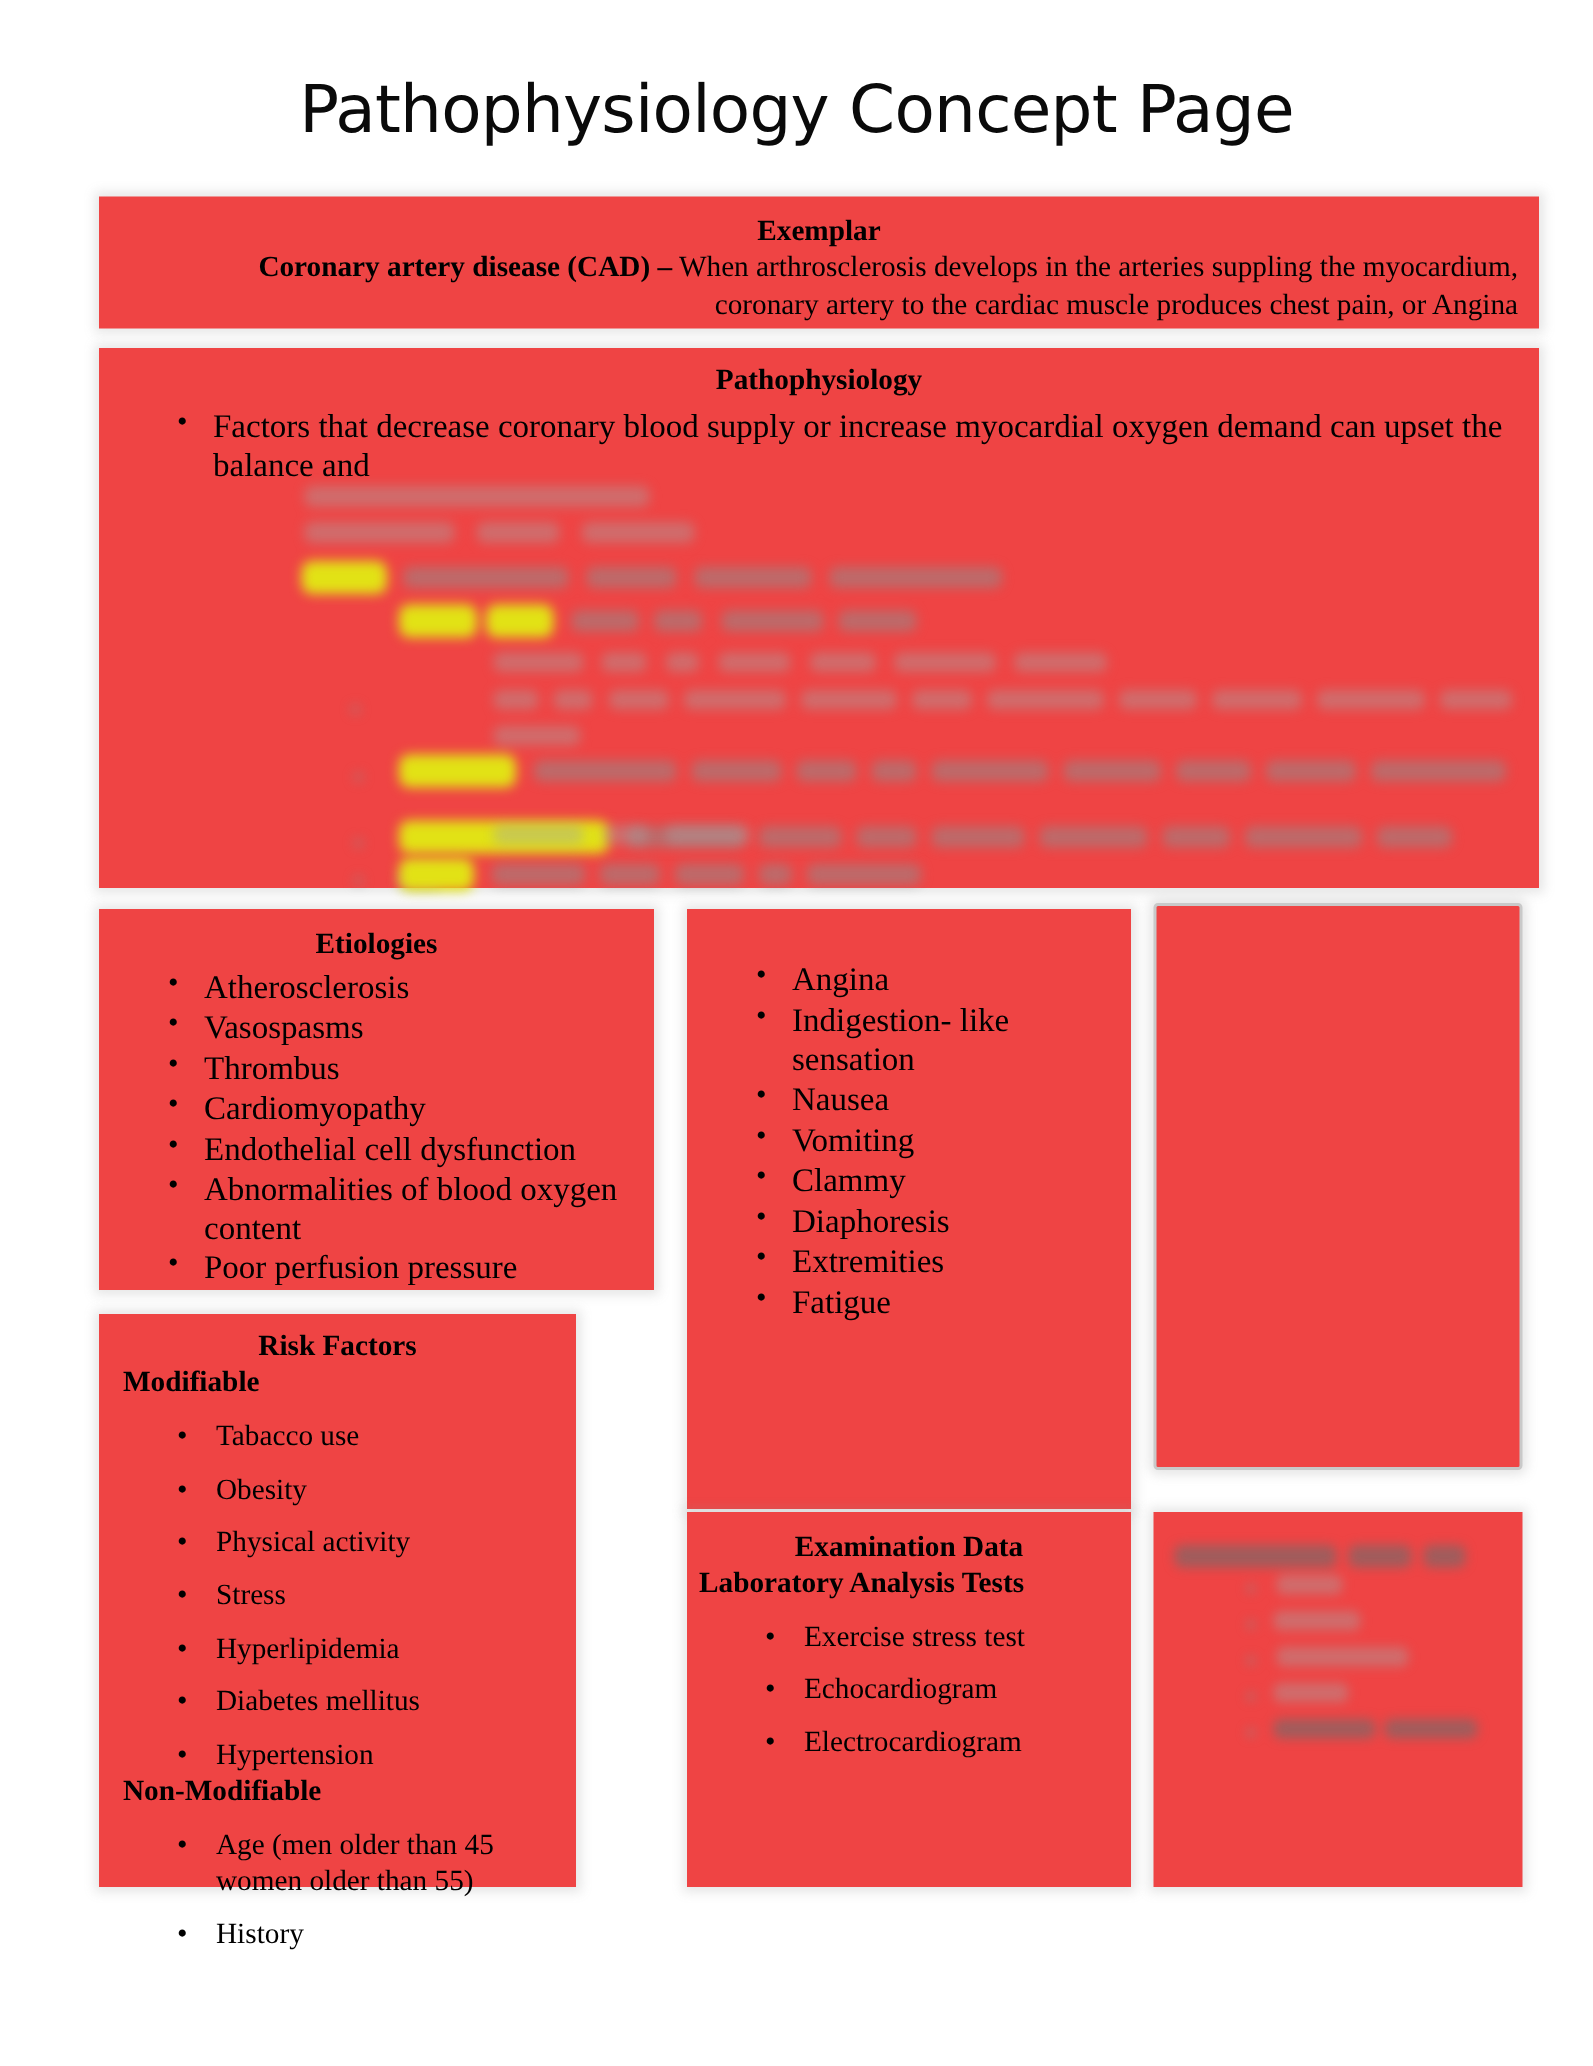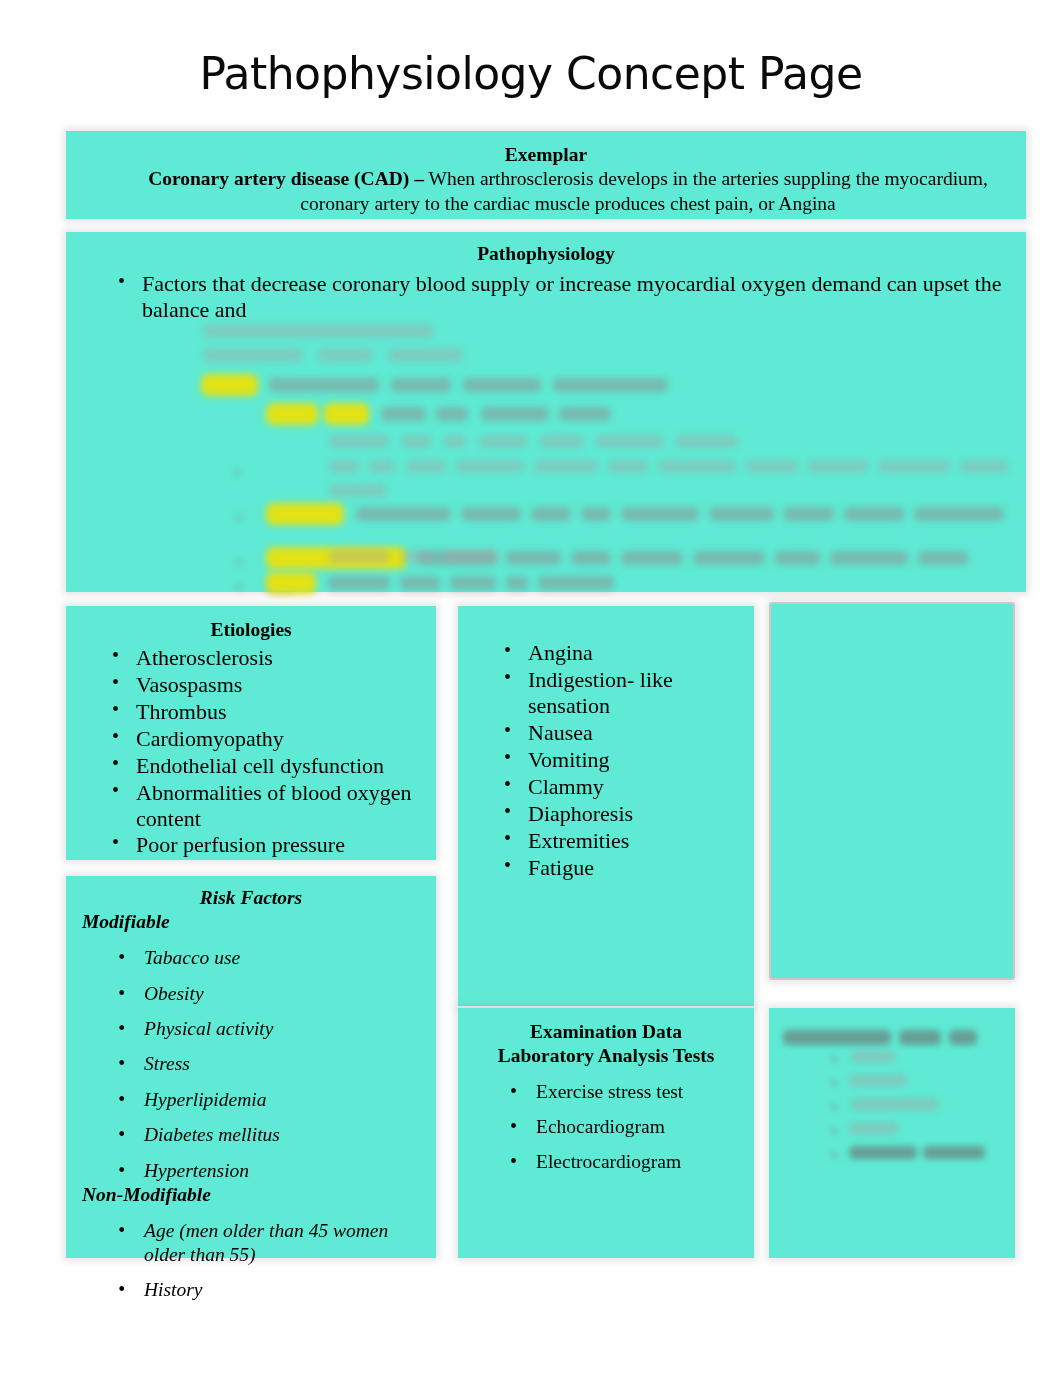--- a/index.html
+++ b/index.html
@@ -27,45 +27,45 @@
     font-size: 44px;
     font-weight: 400;
     letter-spacing: -0.5px;
     line-height: 1.1;
     color: #0a0a0a;
   }
 
   
   .card {
     position: absolute;
-    background: #5eead4;
+    background: #ef4444;
     box-shadow: 0 0 7px 3px rgba(140,140,140,0.22);
     box-sizing: border-box;
   }
   .card-bordered {
     border: 2px solid #c9c9c9;
     border-radius: 3px;
   }
 
   .card-title {
     text-align: center;
     font-weight: bold;
     font-size: 19.5px;
     line-height: 1.22;
   }
   .card-subtitle {
-    text-align: center;
+    text-align: left;
     font-weight: bold;
     font-size: 19.5px;
     line-height: 1.22;
   }
   .body-text {
     font-size: 19.5px;
     line-height: 1.28;
-    text-align: center;
+    text-align: right;
     margin-left: 44px;
   }
   .body-text b { font-weight: bold; }
 
   
   ul.blist {
     margin: 0;
     padding: 0;
     list-style: none;
   }
@@ -132,21 +132,21 @@
     opacity: 0.5;
     width: 6px;
     height: 6px;
     border-radius: 50%;
   }
 
   
   #exemplar-card   { left: 66px;  top: 131px; width: 960px; height: 88px; padding: 12px 14px 10px 14px; }
   #patho-card      { left: 66px;  top: 232px; width: 960px; height: 360px; padding: 10px 14px 8px 14px; }
   #etiologies-card { left: 66px;  top: 606px; width: 370px; height: 254px; padding: 12px 8px 10px 8px; }
-  #risk-card       { left: 66px;  top: 876px; width: 370px; height: 382px; padding: 10px 8px 10px 8px; font-style: italic; }
+  #risk-card       { left: 66px;  top: 876px; width: 318px; height: 382px; padding: 10px 8px 10px 8px; }
   #symptoms-card   { left: 458px; top: 606px; width: 296px; height: 400px; padding: 34px 8px 10px 8px; }
   #notes-card      { left: 769px; top: 602px; width: 246px; height: 378px; }
   #exam-card       { left: 458px; top: 1008px; width: 296px; height: 250px; padding: 12px 8px 10px 8px; }
   #addl-card       { left: 769px; top: 1008px; width: 246px; height: 250px; padding: 10px 8px 10px 8px; }
 </style>
 </head>
 <body>
 
 <div class="page-title">Pathophysiology Concept Page</div>
 

